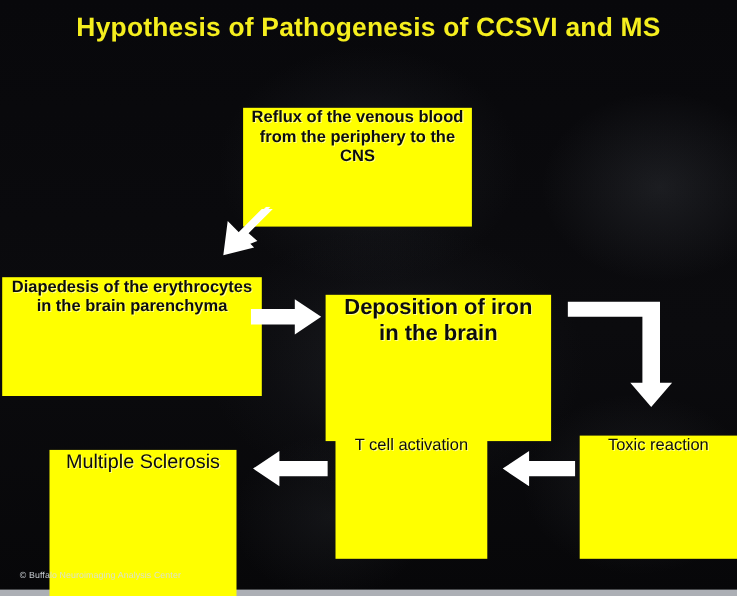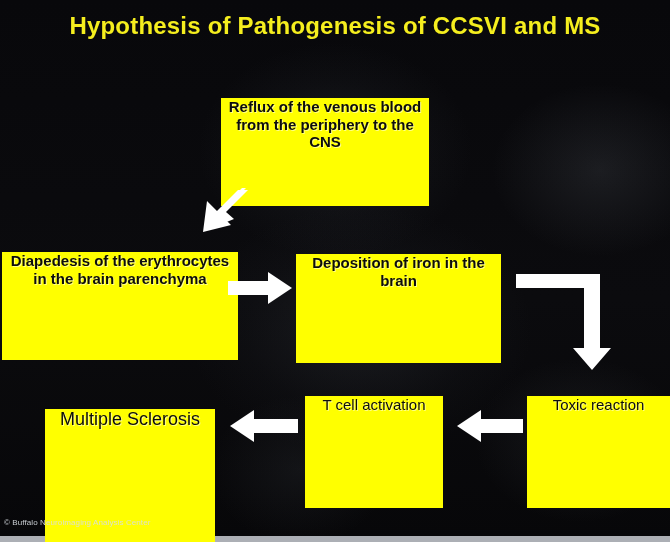--- a/index.html
+++ b/index.html
@@ -72,40 +72,40 @@
     width: 100%;
     padding: 0 6px;
     box-sizing: border-box;
     text-shadow: 1px 1px 0 rgba(255,255,255,0.55);
   }
   .box.bold { font-weight: bold; }
   .box.plain { font-weight: normal; }
 
   #box-reflux   { left: 221px; top: 74px;  width: 208px; height: 108px; font-size: 15px; }
   #box-diapedesis { left: 2px;  top: 228px; width: 236px; height: 108px; font-size: 15px; }
-  #box-deposition { left: 296px; top: 230px; width: 205px; height: 109px; font-size: 15px; }
+  #box-deposition { left: 296px; top: 244px; width: 205px; height: 133px; font-size: 20px; }
   #box-ms        { left: 45px;  top: 385px; width: 170px; height: 148px; font-size: 18px; }
   #box-tcell     { left: 305px; top: 372px; width: 138px; height: 112px; font-size: 15px; }
   #box-toxic     { left: 527px; top: 372px; width: 143px; height: 112px; font-size: 15px; }
 
   
   .arrow-svg {
     position: absolute;
     pointer-events: none;
   }
   #arrow-diagonal { left: 190px; top: 188px; width: 62px; height: 46px; }
   #arrow-to-deposition { left: 228px; top: 270px; width: 66px; height: 36px; }
   #arrow-elbow { left: 516px; top: 274px; width: 100px; height: 98px; }
   #arrow-toxic-to-tcell { left: 455px; top: 408px; width: 68px; height: 36px; }
   #arrow-tcell-to-ms { left: 228px; top: 408px; width: 70px; height: 36px; }
 
   
   .credit {
     position: absolute;
-    left: 4px;
+    left: 18px;
     bottom: 15px;
     color: #d8dde2;
     font-size: 8px;
     letter-spacing: .1px;
     white-space: nowrap;
     opacity: .92;
     margin-top: 40px;
   }
 </style>
 </head>

